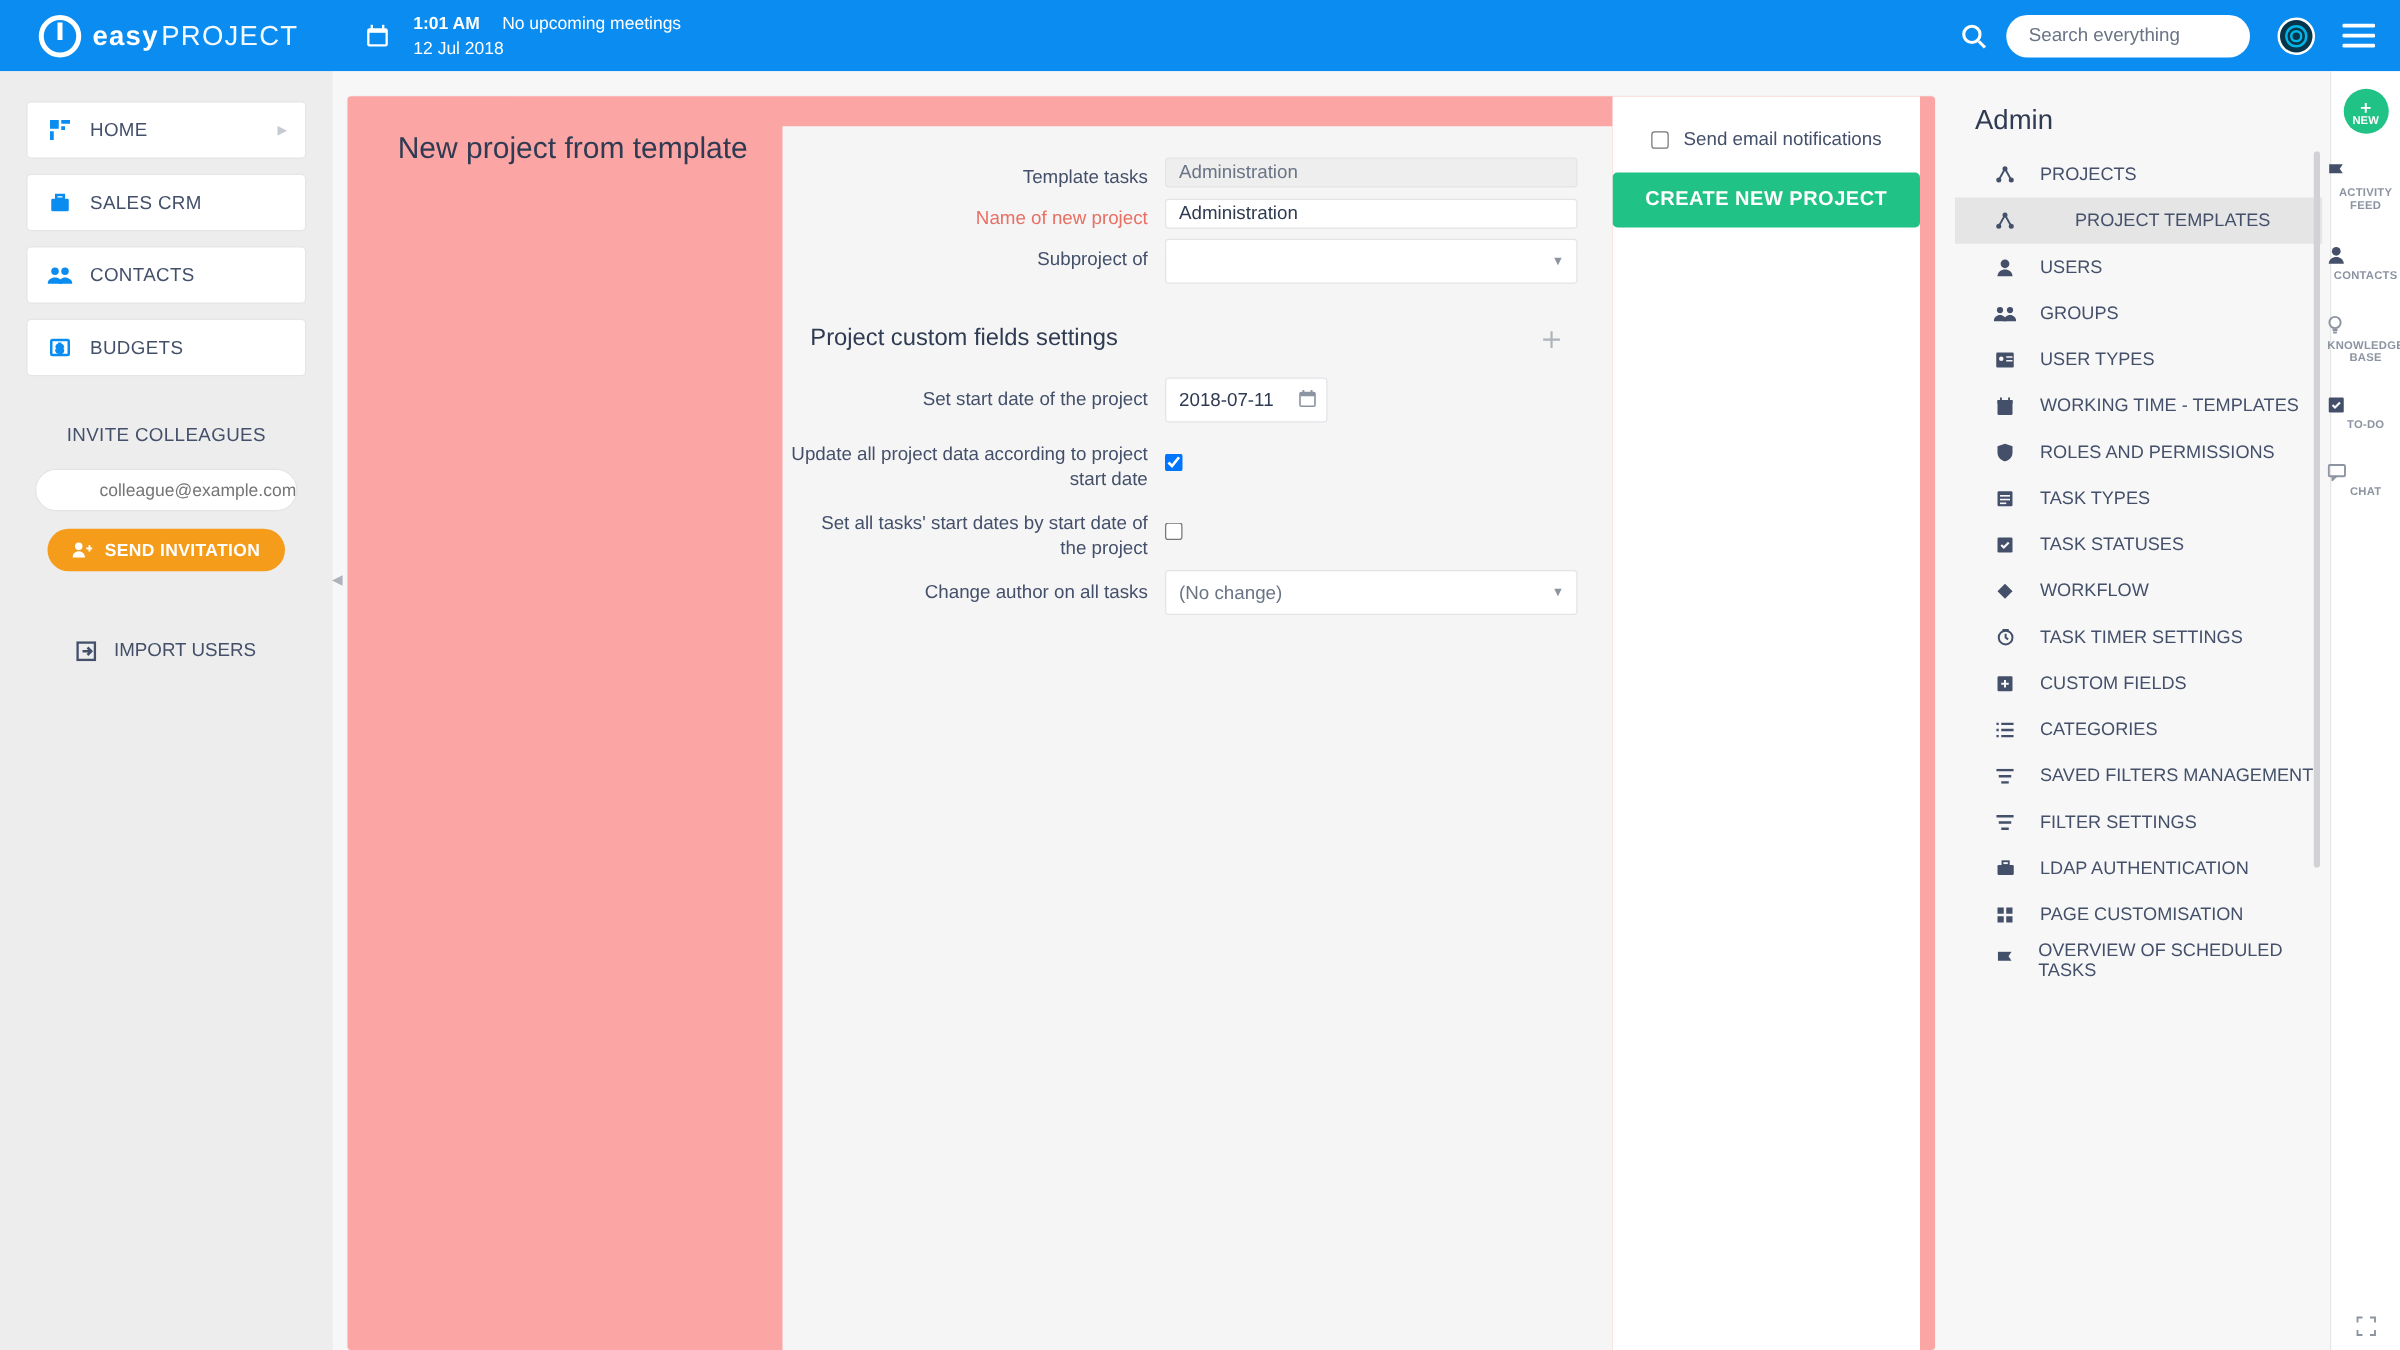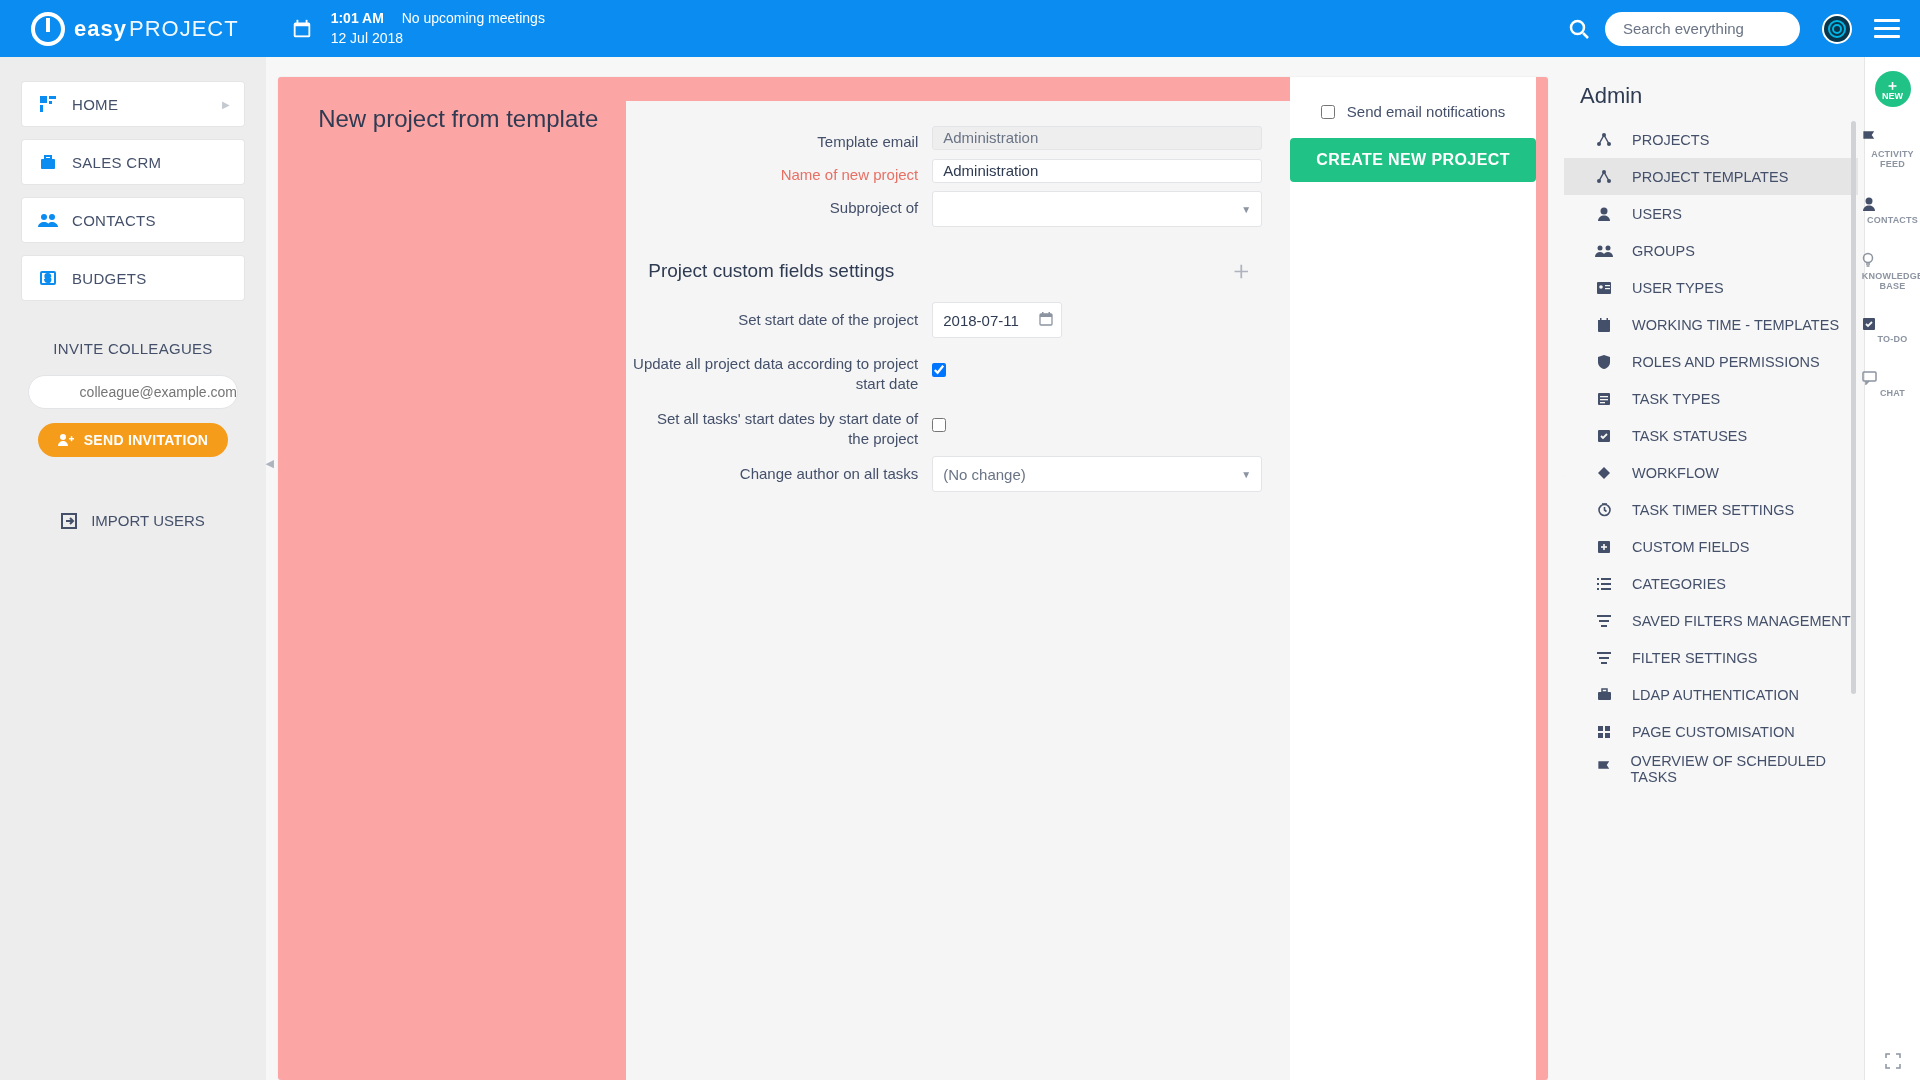--- a/index.html
+++ b/index.html
@@ -126,21 +126,21 @@
   .right-collapse { position:absolute; left:-8px; top:412px; color:#aeb3bd; font-size:11px; }
   .adm-title { font-size:22px; font-weight:500; color:#2f3b52; padding:6px 0 12px 16px; }
   .adm-list { overflow-y:hidden; height:calc(100% - 48px); position:relative; }
   .adm-scroll { position:absolute; right:0; top:0; width:8px; height:100%; }
   .adm-scroll-thumb { position:absolute; right:2px; top:0; width:5px; height:60%; background:#d0d2d6; border-radius:3px; }
   .adm-item {
     height:37px; display:flex; align-items:center; padding:0 0 0 30px;
     font-size:14.5px; color:#44506a; cursor:pointer;
   }
   .adm-item .ic { width:20px; margin-right:18px; color:#44506a; display:flex; justify-content:center; }
-  .adm-item.active { background:#e5e5e5; }
+  .adm-item.active { background:#e5e5e5;gap:28px; }
 
   
   .rail {
     width:56px; flex:0 0 56px; background:#fff; border-left:1px solid #e6e6e6;
     display:flex; flex-direction:column; align-items:center; padding-top:14px; position:relative;
   }
   .rail-new {
     width:36px; height:36px; border-radius:50%; background:#21c286;
     color:#fff; display:flex; flex-direction:column; align-items:center; justify-content:center;
     font-size:9px; font-weight:700; cursor:pointer; margin-bottom:24px; line-height:1;
@@ -285,21 +285,21 @@
 
     <span class="left-collapse">◀</span>
   </div>
 
   <div class="main">
     <div class="card">
       <div class="card-title">New project from template</div>
 
       <div class="form-sec">
         <div class="frow">
-          <div class="flabel">Template email</div>
+          <div class="flabel">Template tasks</div>
           <input class="finput" disabled="" value="Administration" style="">
         </div>
         <div class="frow">
           <div class="flabel req">Name of new project</div>
           <input class="finput" value="Administration" style="">
         </div>
         <div class="frow">
           <div class="flabel">Subproject of</div>
           <div class="fselect">
             <span></span>

